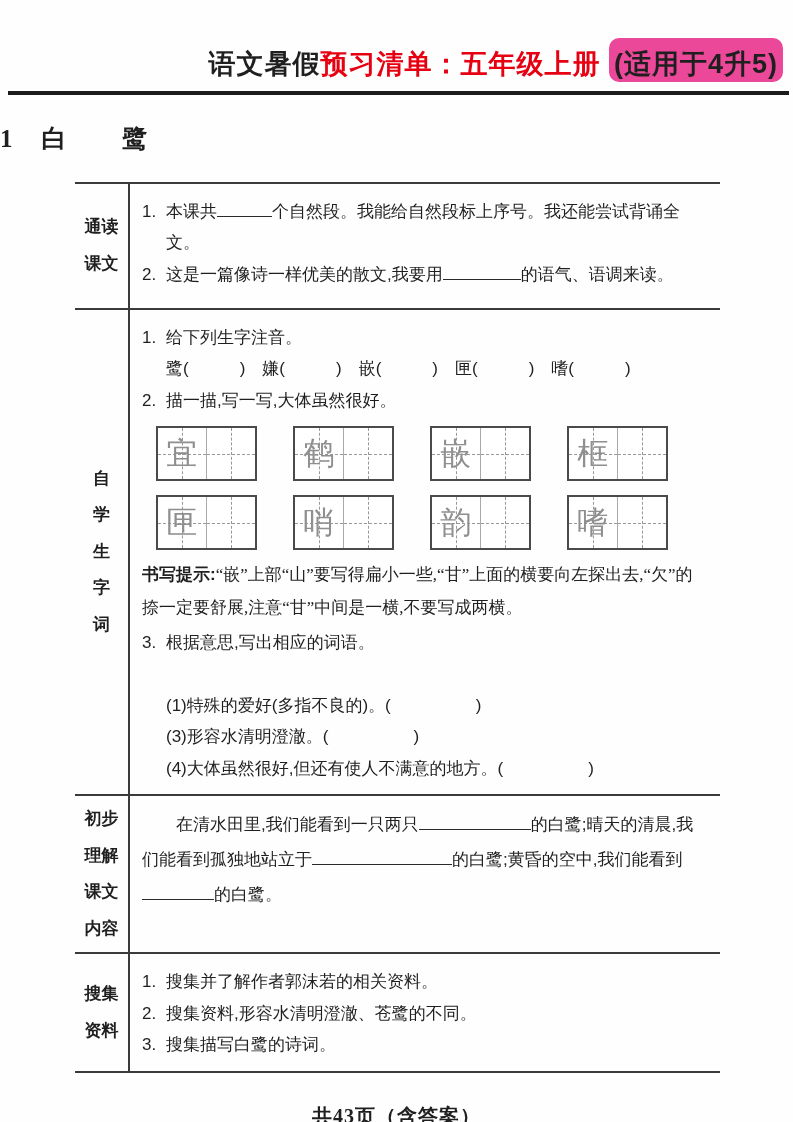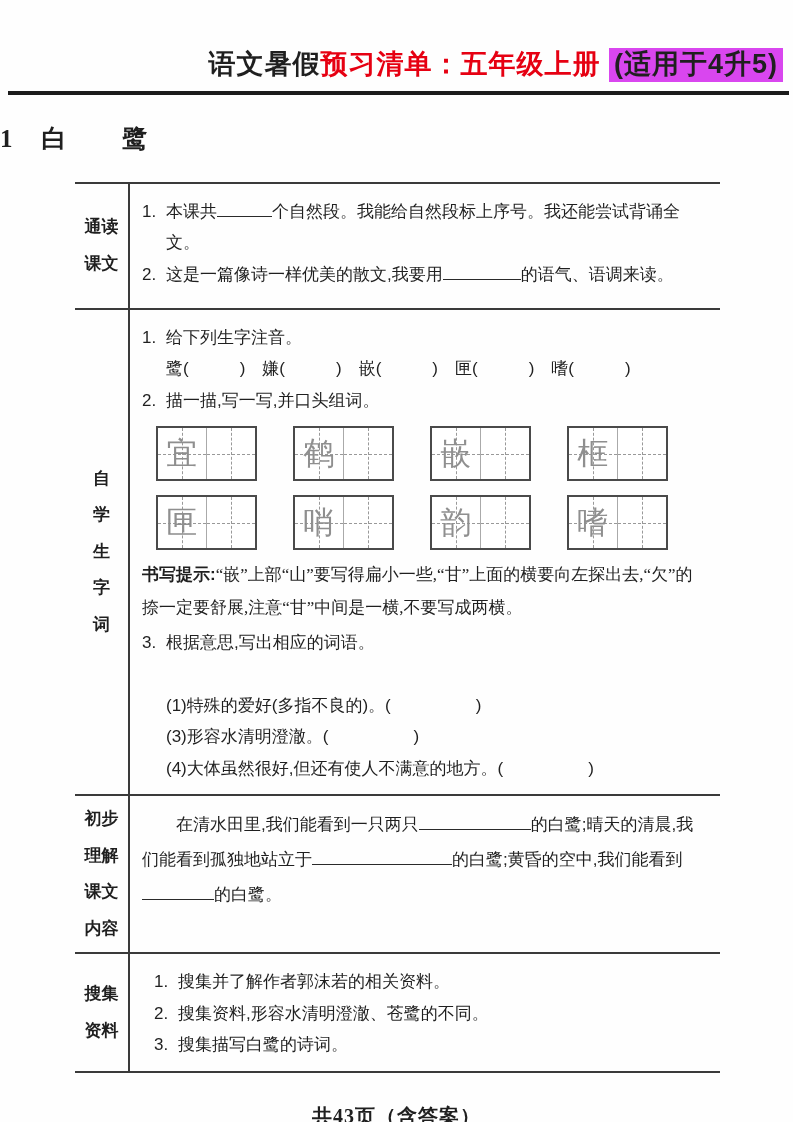--- a/index.html
+++ b/index.html
@@ -5,34 +5,34 @@
   * { margin:0; padding:0; box-sizing:border-box; }
   html,body { background:#ffffff; }
   body { font-family:"Liberation Sans","DejaVu Sans",sans-serif; color:#1f1f1f; }
   .page {
     width:793px; height:1122px; margin:0 auto; background:#fefefe;
     position:relative; overflow:hidden;
   }
   
   .header { padding:46px 10px 0 0; text-align:right; font-size:27px; font-weight:bold; letter-spacing:1px; white-space:nowrap; }
   .header .red { color:#e60012; }
-  .header .hl { background:#d946ef; padding:1px 5px 3px 5px; border-radius:0; }
+  .header .hl { background:#ec4899; padding:11px 5px 3px 5px; border-radius:10px; }
   .rule-double { margin:9px 4px 0 8px; height:4px; border-top:2px solid #1c1c1c; border-bottom:2px solid #1c1c1c; }
   
   .lesson-title { margin-top:27px; font-family:"Liberation Serif","DejaVu Serif",serif; font-size:25px; font-weight:bold; letter-spacing:2px; }
   
   .sheet { margin:27px 73px 0 75px; border-top:2px solid #3a3a3a; }
   .srow { display:flex; border-bottom:2px solid #3a3a3a; }
   .label-cell {
     width:55px; flex:0 0 55px; border-right:2px solid #3a3a3a;
     display:flex; align-items:center; justify-content:center;
     font-size:17px; font-weight:bold; line-height:2.15; text-align:center; white-space:pre-line;
   }
   .content-cell { flex:1; padding:12px 12px 10px 12px; font-size:17px; line-height:1.85; }
-  .row1 { min-height:126px; } .row2 { min-height:463px; } .row3 { min-height:158px; } .row4 { min-height:103px;gap:12px; }
+  .row1 { min-height:126px; } .row2 { min-height:463px; } .row3 { min-height:158px; } .row4 { min-height:103px; }
   .num-item { display:flex; }
   .num-item .num { flex:0 0 24px; }
   .num-item .body { flex:1; }
   .indented { padding-left:24px; }
   .blank { display:inline-block; height:0.95em; border-bottom:1.5px solid #2a2a2a; vertical-align:baseline; }
   
   .grid-wrap { margin:10px 0 8px 14px; display:flex; flex-direction:column; gap:14px; }
   .grid-row { display:flex; gap:36px; }
   .gbox { width:101px; height:55px; border:2px solid #4a4a4a; display:flex; background:#fff; }
   .gcell { width:50%; position:relative; display:flex; align-items:center; justify-content:center; }
@@ -86,21 +86,21 @@
 字
 词</div>
       <div class="content-cell">
         <div class="num-item">
           <span class="num">1.</span>
           <span class="body">给下列生字注音。</span>
         </div>
         <div class="indented">鹭(　　　)　嫌(　　　)　嵌(　　　)　匣(　　　)　嗜(　　　)</div>
         <div class="num-item">
           <span class="num">2.</span>
-          <span class="body">描一描,写一写,并口头组词。</span>
+          <span class="body">描一描,写一写,大体虽然很好。</span>
         </div>
 
         <div class="grid-wrap">
           <div class="grid-row">
             <div class="gbox">
                 <div class="gcell">
                   <span class="gchar">宜</span>
                 </div>
                 <div class="gcell"></div>
               </div>

